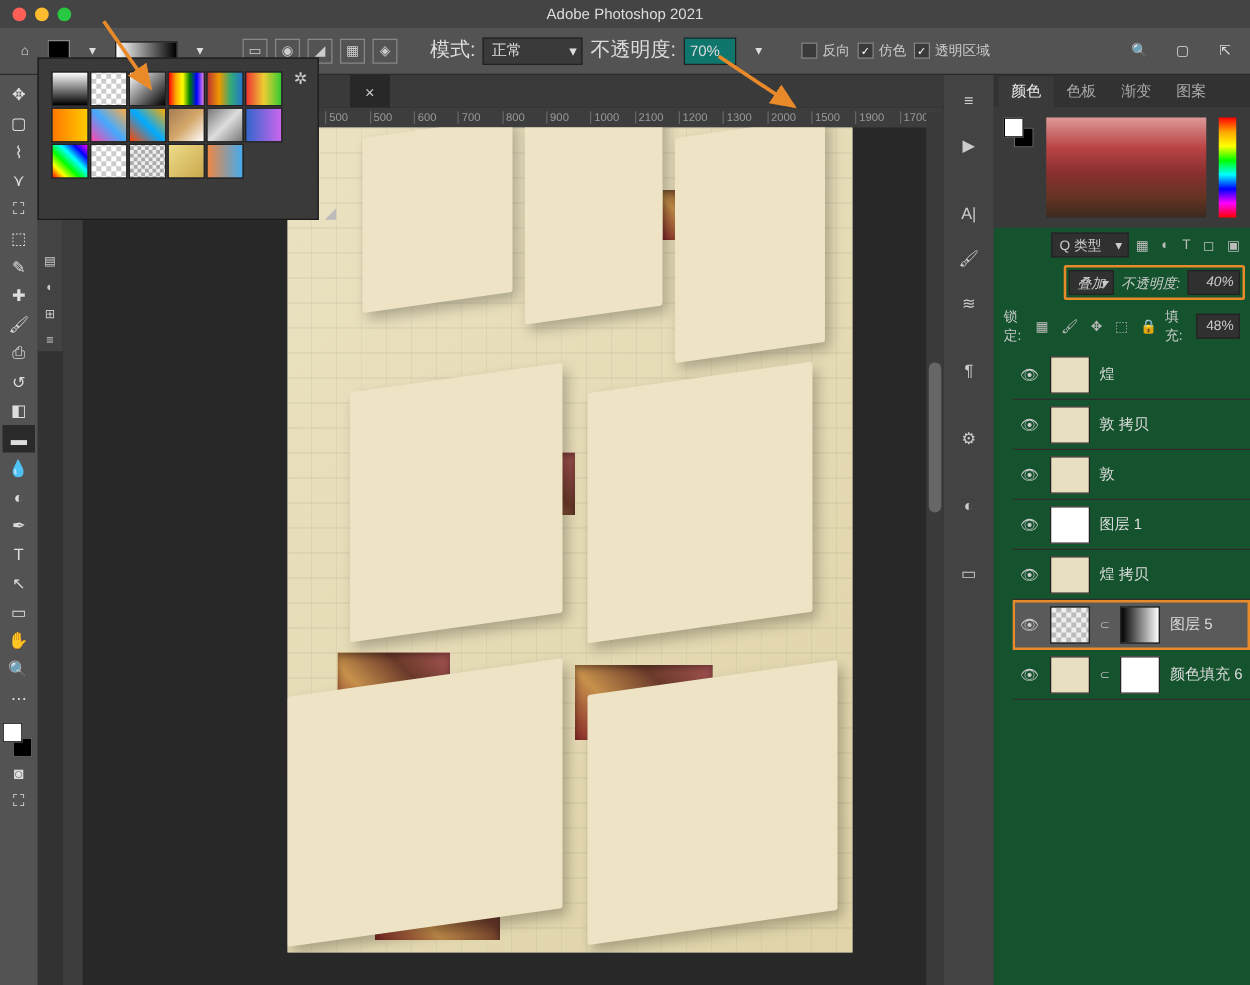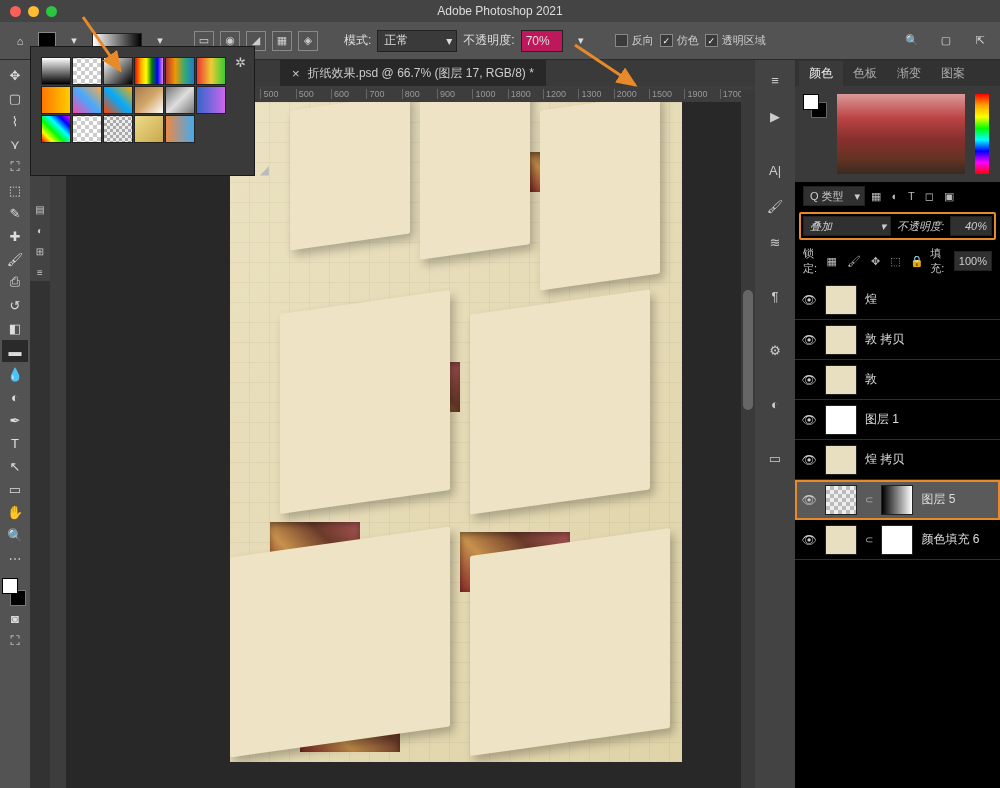--- a/index.html
+++ b/index.html
@@ -10,24 +10,24 @@
 .traffic { display:flex; gap:7px; margin-left:10px; }
 .dot { width:11px; height:11px; border-radius:50%; }
 .dot.r{background:#ff5f57;} .dot.y{background:#febc2e;} .dot.g{background:#28c840;}
 .title-text { position:absolute; left:50%; transform:translateX(-50%); color:#ddd; font-size:12px; }
 
 
 .options-bar { height:38px; background:#535353; border-bottom:1px solid #2a2a2a; display:flex; align-items:center; padding:0 8px; gap:6px; position:relative; z-index:5; }
 .icon-btn { width:24px; height:24px; display:flex; align-items:center; justify-content:center; color:#ddd; cursor:pointer; }
 .grad-swatch { width:50px; height:16px; background:linear-gradient(90deg,#fff,#000); border:1px solid #222; }
 .opt-icon { width:20px; height:20px; border:1px solid #888; display:flex; align-items:center; justify-content:center; }
-.opt-label { color:#ddd; font-size:12px; }
+.opt-label { color:#ddd; font-size:16px; }
 .opt-select { background:#3a3a3a; border:1px solid #222; color:#ddd; height:22px; padding:0 18px 0 6px; font-size:12px; position:relative; min-width:80px; display:flex; align-items:center; }
 .opt-select::after { content:"▾"; position:absolute; right:4px; }
-.opt-input { background:#be185d; border:1px solid #222; color:#ddd; width:42px; height:22px; padding:0 4px; font-size:12px; display:flex; align-items:center; }
+.opt-input { background:#0f766e; border:1px solid #222; color:#ddd; width:42px; height:22px; padding:0 4px; font-size:12px; display:flex; align-items:center; }
 .chk { width:13px; height:13px; border:1px solid #888; background:#3a3a3a; display:inline-flex; align-items:center; justify-content:center; margin-right:4px; font-size:9px; }
 .chk.on::after { content:"✓"; color:#fff; }
 .opt-right { margin-left:auto; display:flex; gap:10px; align-items:center; }
 
 
 .doc-tabs { height:26px; background:#3a3a3a; display:flex; align-items:center; position:absolute; left:30px; right:245px; top:60px; z-index:3; }
 .tab { padding:0 12px; height:26px; display:flex; align-items:center; gap:8px; color:#ccc; font-size:12px; background:#282828; }
 .tab .close { font-size:13px; }
 
 
@@ -76,21 +76,21 @@
 .ptab { padding:4px 10px; color:#aaa; font-size:12px; cursor:pointer; }
 .ptab.active { background:#3a3a3a; color:#eee; }
 
 .color-panel { height:96px; background:#3a3a3a; padding:8px; display:flex; gap:10px; position:relative; }
 .cp-swatch { width:24px; height:24px; position:relative; }
 .cp-fg { position:absolute; top:0; left:0; width:16px; height:16px; background:#fff; border:1px solid #000; }
 .cp-bg { position:absolute; bottom:0; right:0; width:16px; height:16px; background:#000; border:1px solid #666; }
 .cp-field { width:128px; height:80px; background:linear-gradient(180deg,#d99,#b44 30%,#8a3030 55%,#632 80%,#3a2a20); position:relative; }
 .hue-bar { width:14px; height:80px; background:linear-gradient(180deg,red,orange,yellow,lime,cyan,blue,magenta,red); }
 
-.layers-panel { flex:1; background:#000000; display:flex; flex-direction:column; }
+.layers-panel { flex:1; background:#14532d; display:flex; flex-direction:column;align-items:flex-end; }
 .lp-row { display:flex; align-items:center; gap:6px; padding:4px 8px; font-size:11px; }
 .lp-sel { flex:1; background:#303030; border:1px solid #222; height:20px; display:flex; align-items:center; padding:0 6px; position:relative; }
 .lp-sel::after { content:"▾"; position:absolute; right:4px; }
 .lp-input { width:42px; background:#303030; border:1px solid #222; height:20px; display:flex; align-items:center; padding:0 4px; justify-content:flex-end; }
 .hl-box { border:2px solid #e88a2a; border-radius:2px; padding:2px; }
 .lp-icons { display:flex; gap:10px; color:#bbb; font-size:11px; }
 
 .layer-list { flex:1; overflow:auto; }
 .layer { display:flex; align-items:center; height:40px; padding:0 6px; gap:8px; border-bottom:1px solid #2e2e2e; }
 .layer.sel { background:#5a5a5a; }
@@ -238,36 +238,35 @@
 <div class="left-tools2">
   <div class="mini-tool">▤</div>
   <div class="mini-tool">◐</div>
   <div class="mini-tool">⊞</div>
   <div class="mini-tool">≡</div>
 </div>
 
 <div class="doc-tabs" style="padding-left:250px;">
   <div class="tab">
     <span class="close">×</span>
-    <span>折纸效果.psd @ 66.7% (图层 17, RGB/8) *</span>
   </div>
 </div>
 
 <div class="canvas-area">
   <div class="ruler-h">
     <span style="width:230px"></span>
     <span>300</span>
     <span>500</span>
     <span>500</span>
     <span>600</span>
     <span>700</span>
     <span>800</span>
     <span>900</span>
     <span>1000</span>
-    <span>1800</span>
+    <span>2100</span>
     <span>1200</span>
     <span>1300</span>
     <span>2000</span>
     <span>1500</span>
     <span>1900</span>
     <span>1700</span>
   </div>
   <div class="ruler-v"></div>
   <div class="canvas">
     <div class="canvas-bg"></div>
@@ -354,21 +353,21 @@
         <span>锁定:</span>
         <div class="lp-icons">
           <span>▦</span>
           <span>🖌</span>
           <span>✥</span>
           <span>⬚</span>
           <span>🔒</span>
         </div>
         <span style="margin-left:auto;">填充:</span>
         <div class="lp-input">
-            <span>100%</span>
+            <span>48%</span>
           </div>
       </div>
       <div class="layer-list">
         <div class="layer">
           <div class="eye">👁</div>
           <div class="thumb"></div>
           <div class="lname">煌</div>
         </div>
         <div class="layer">
           <div class="eye">👁</div>

